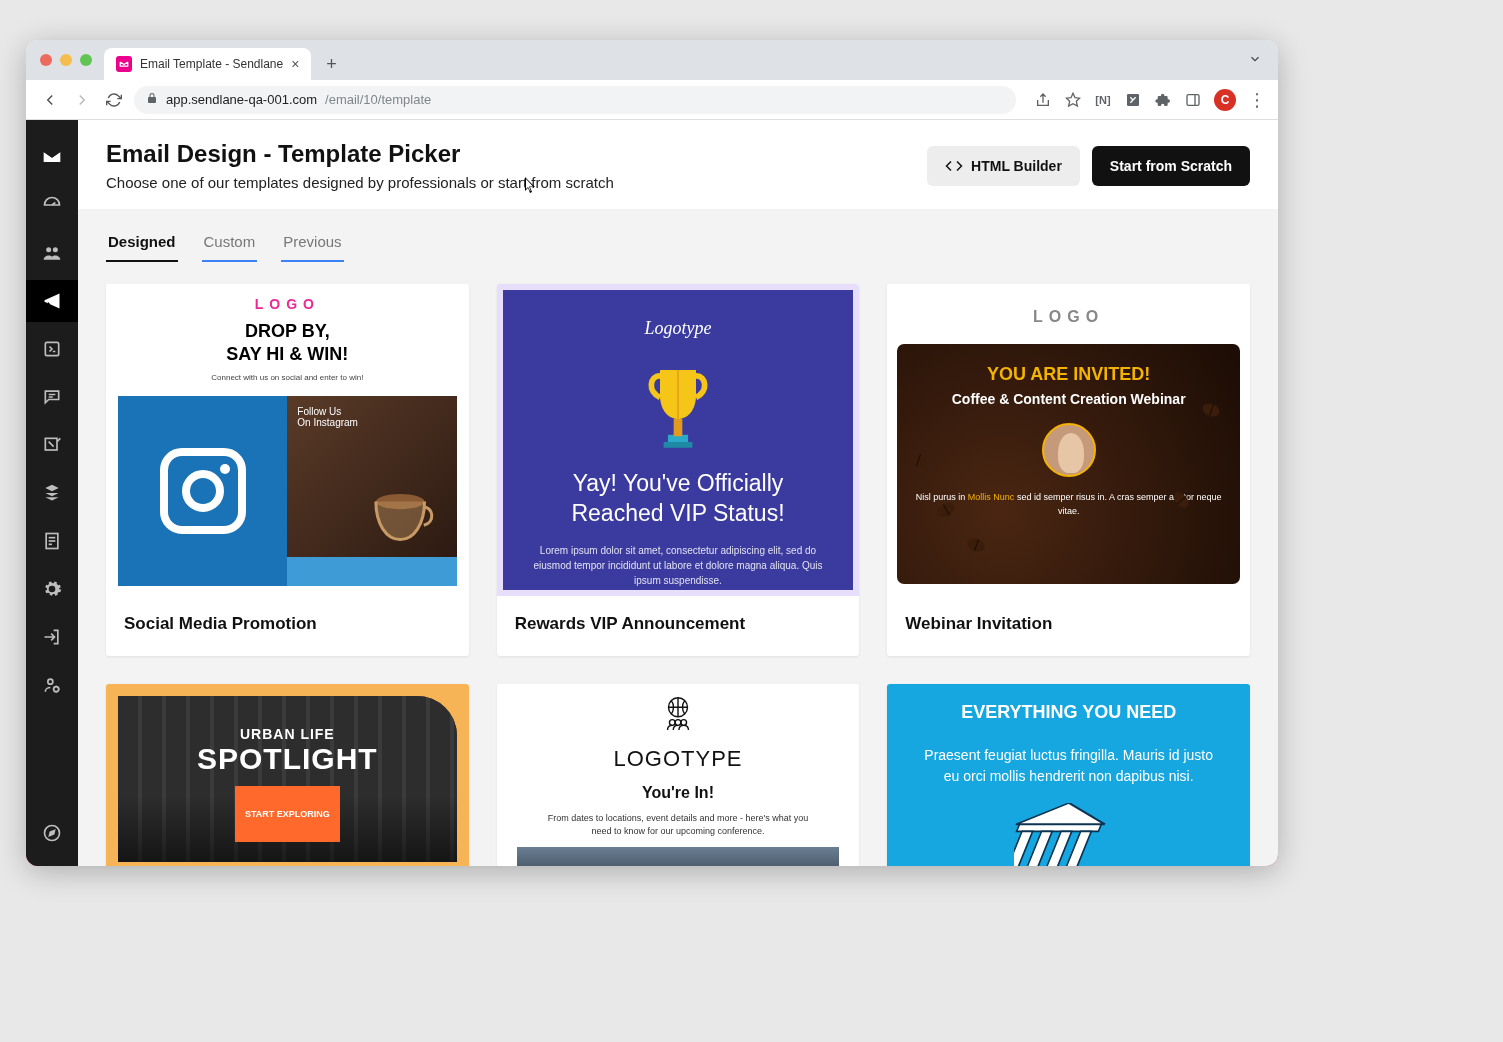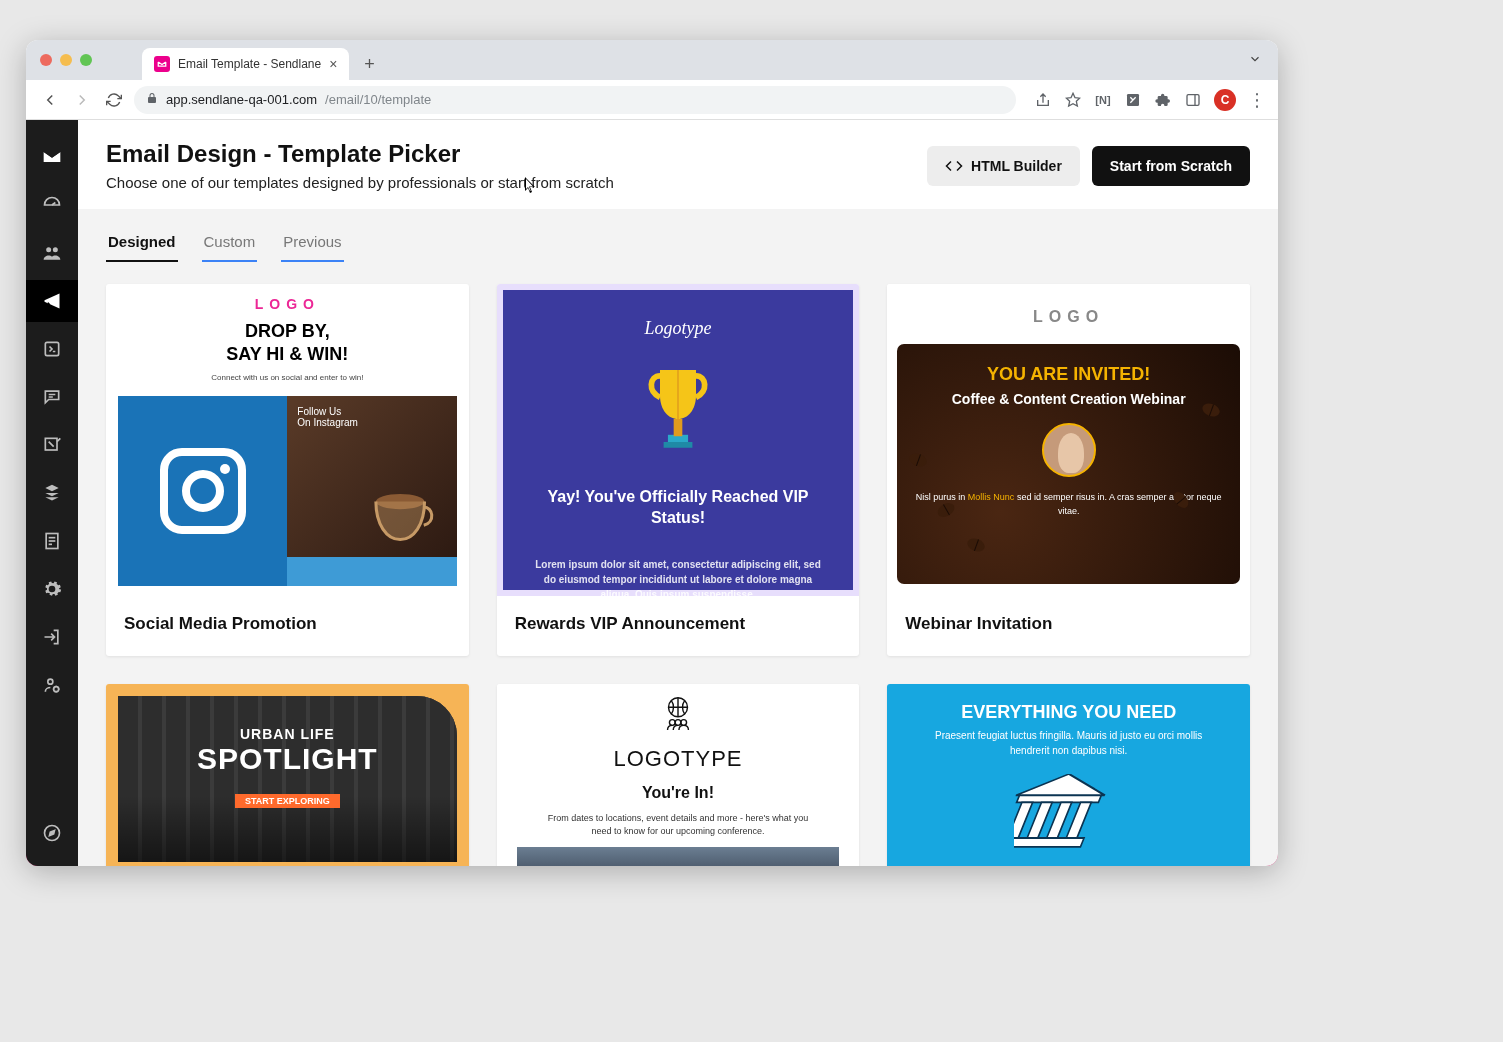--- a/index.html
+++ b/index.html
@@ -5,21 +5,21 @@
   * { box-sizing: border-box; margin: 0; padding: 0; }
   html,body { height:100%; font-family: -apple-system, BlinkMacSystemFont, "Segoe UI", Helvetica, Arial, sans-serif; background:#e8e8e8; }
   .stage { width:1503px; height:1042px; position:relative; background:#e8e8e8; }
   .window { position:absolute; left:26px; top:40px; width:1252px; height:826px; background:#fff; border-radius:12px; box-shadow:0 6px 30px rgba(0,0,0,.25); overflow:hidden; display:flex; flex-direction:column; }
 
   
   .tabbar { height:40px; background:#dee1e6; display:flex; align-items:flex-end; padding-left:10px; position:relative; }
   .traffic { position:absolute; left:14px; top:14px; display:flex; gap:8px; }
   .t-dot { width:12px; height:12px; border-radius:50%; }
   .t-red{background:#ed6a5e;} .t-yellow{background:#f5bd4f;} .t-green{background:#61c554;}
-  .tab { margin-left:106px; height:32px; background:#fff; border-radius:8px 8px 0 0; display:flex; align-items:center; padding:0 12px; gap:8px; font-size:12px; color:#333; min-width:200px; position:relative;}
+  .tab { margin-left:68px; height:32px; background:#fff; border-radius:8px 8px 0 0; display:flex; align-items:center; padding:0 12px; gap:8px; font-size:12px; color:#333; min-width:200px; position:relative;}
   .tab-favicon { width:16px; height:16px; background:#ec008c; border-radius:3px; display:flex; align-items:center; justify-content:center; }
   .tab-favicon svg { width:10px; height:10px; }
   .tab-close { margin-left:auto; color:#555; font-size:14px; cursor:pointer; }
   .newtab { width:28px; height:28px; display:flex; align-items:center; justify-content:center; color:#555; font-size:18px; margin-left:6px; margin-bottom:2px; cursor:pointer; border-radius:50%;}
   .tabbar-chevron { position:absolute; right:16px; top:12px; color:#444; }
 
   
   .addr { height:40px; background:#fff; border-bottom:1px solid #dedede; display:flex; align-items:center; padding:0 12px; gap:8px; }
   .nav-ico { width:24px; height:24px; display:flex; align-items:center; justify-content:center; color:#555; cursor:pointer; border-radius:50%; }
   .nav-ico.disabled{ color:#bbb; cursor:default;}
@@ -73,22 +73,22 @@
   .t1 .igring::before{content:"";position:absolute;inset:14px;border:8px solid #fff;border-radius:50%;}
   .t1 .tea{ background:linear-gradient(135deg,#5a3b28,#2d1a12); position:relative; color:#fff; font-size:10px; padding:10px;}
   .t1 .tea .cup{ position:absolute; right:10px; bottom:6px; width:86px; height:76px;}
   .t1 .blue2{ background:#3e9bd6; }
   
   
   .t2 { background:#e7defc; padding:6px; height:100%; }
   .t2 .inner{ background:#3b3a9e; height:100%; color:#fff; text-align:center; padding:28px 30px 0;}
   .t2 .logo{ font-family: Georgia, serif; font-style:italic; font-size:18px;}
   .t2 .trophy{ margin:22px auto 14px; width:72px; height:90px; position:relative;}
-  .t2 h2{ font-size:16px; font-weight:700; line-height:1.3;margin-top:18px;}
-  .t2 p{ font-size:10px; opacity:.85; margin-top:28px; line-height:1.5;font-weight:bold;}
+  .t2 h2{ font-size:23px; font-weight:400; line-height:1.3;}
+  .t2 p{ font-size:10px; opacity:.85; margin-top:14px; line-height:1.5;}
   
   
   .t3 { background:#fff; height:100%; text-align:center; padding-top:24px;}
   .t3 .logo{ letter-spacing:6px; color:#888; font-weight:700; font-size:16px;}
   .t3 .hero{ margin:18px 10px 0; height:240px; background:radial-gradient(circle at 30% 70%, #4a2612, #1b0c05); border-radius:7px; position:relative; color:#fff; padding:20px 18px;}
   .t3 .hero .y{ color:#f5b301; font-weight:800; font-size:18px;}
   .t3 .hero .w{ font-weight:700; font-size:14px; margin-top:6px;}
   .t3 .hero .face{ width:54px;height:54px;border:2px solid #f5b301;border-radius:50%; background:#c59a7a; margin:16px auto 0; position:relative; overflow:hidden;}
   .t3 .hero .face::after{content:"";position:absolute;left:14px;top:8px;width:26px;height:40px;background:#e7c6a8;border-radius:50% 50% 40% 40%;}
   .t3 .hero .small{ font-size:9px; margin-top:14px; line-height:1.5;}
@@ -101,32 +101,32 @@
   .t4 { background:#f6b456; padding:12px; height:100%;}
   .t4 .inner{ background:#222; height:100%; border-radius:0 40px 0 0; position:relative; overflow:hidden; color:#fff; text-align:center; padding-top:30px;}
   .t4 .city{position:absolute;inset:0; background:
       linear-gradient(#0000 60%, #0008),
       repeating-linear-gradient(90deg,#2d2d2d 0 20px,#3b3b3b 20px 24px),
       linear-gradient(#4c4c4c,#1a1a1a);
   }
   .t4 .txt{position:relative;}
   .t4 .s1{font-size:14px; font-weight:700; letter-spacing:1px;}
   .t4 .s2{font-size:30px; font-weight:900; letter-spacing:1px;}
-  .t4 .cta{ display:inline-block; margin-top:18px; background:#ff6a2c; color:#fff; font-size:9px; font-weight:700; padding:2px 10px;text-align:right;}
+  .t4 .cta{ display:inline-block; margin-top:10px; background:#ff6a2c; color:#fff; font-size:9px; font-weight:700; padding:23px 10px;text-align:right;}
   
   .t5 { background:#fff; height:100%; text-align:center; padding-top:10px; color:#111;}
   .t5 .globe{ width:38px;height:38px; margin:0 auto; }
   .t5 .lg{ font-family: Impact, sans-serif; font-size:22px; letter-spacing:1px; margin-top:10px;}
   .t5 .in{ font-weight:700; margin-top:12px;}
   .t5 .sm{ font-size:9px; color:#333; margin:10px 40px 0; line-height:1.4;}
   .t5 .ph{ height:34px; margin:10px 20px 0; background:linear-gradient(#6b7e92,#3a4656);} 
   
   .t6 { background:#17a7e0; height:100%; color:#fff; text-align:center; padding:18px 30px 0;}
   .t6 .h{ font-weight:800; font-size:18px;}
-  .t6 .p{ font-size:10px; margin-top:5px; line-height:1.5;}
+  .t6 .p{ font-size:14px; margin-top:22px; line-height:1.5;}
   .t6 .bank{ margin:16px auto 0; width:110px; height:80px;}
   
   
   .cursor { position:absolute; left:499px; top:137px; width:12px; height:18px; }
 </style>
 </head>
 <body>
 
 <div class="stage">
  <div class="window">

